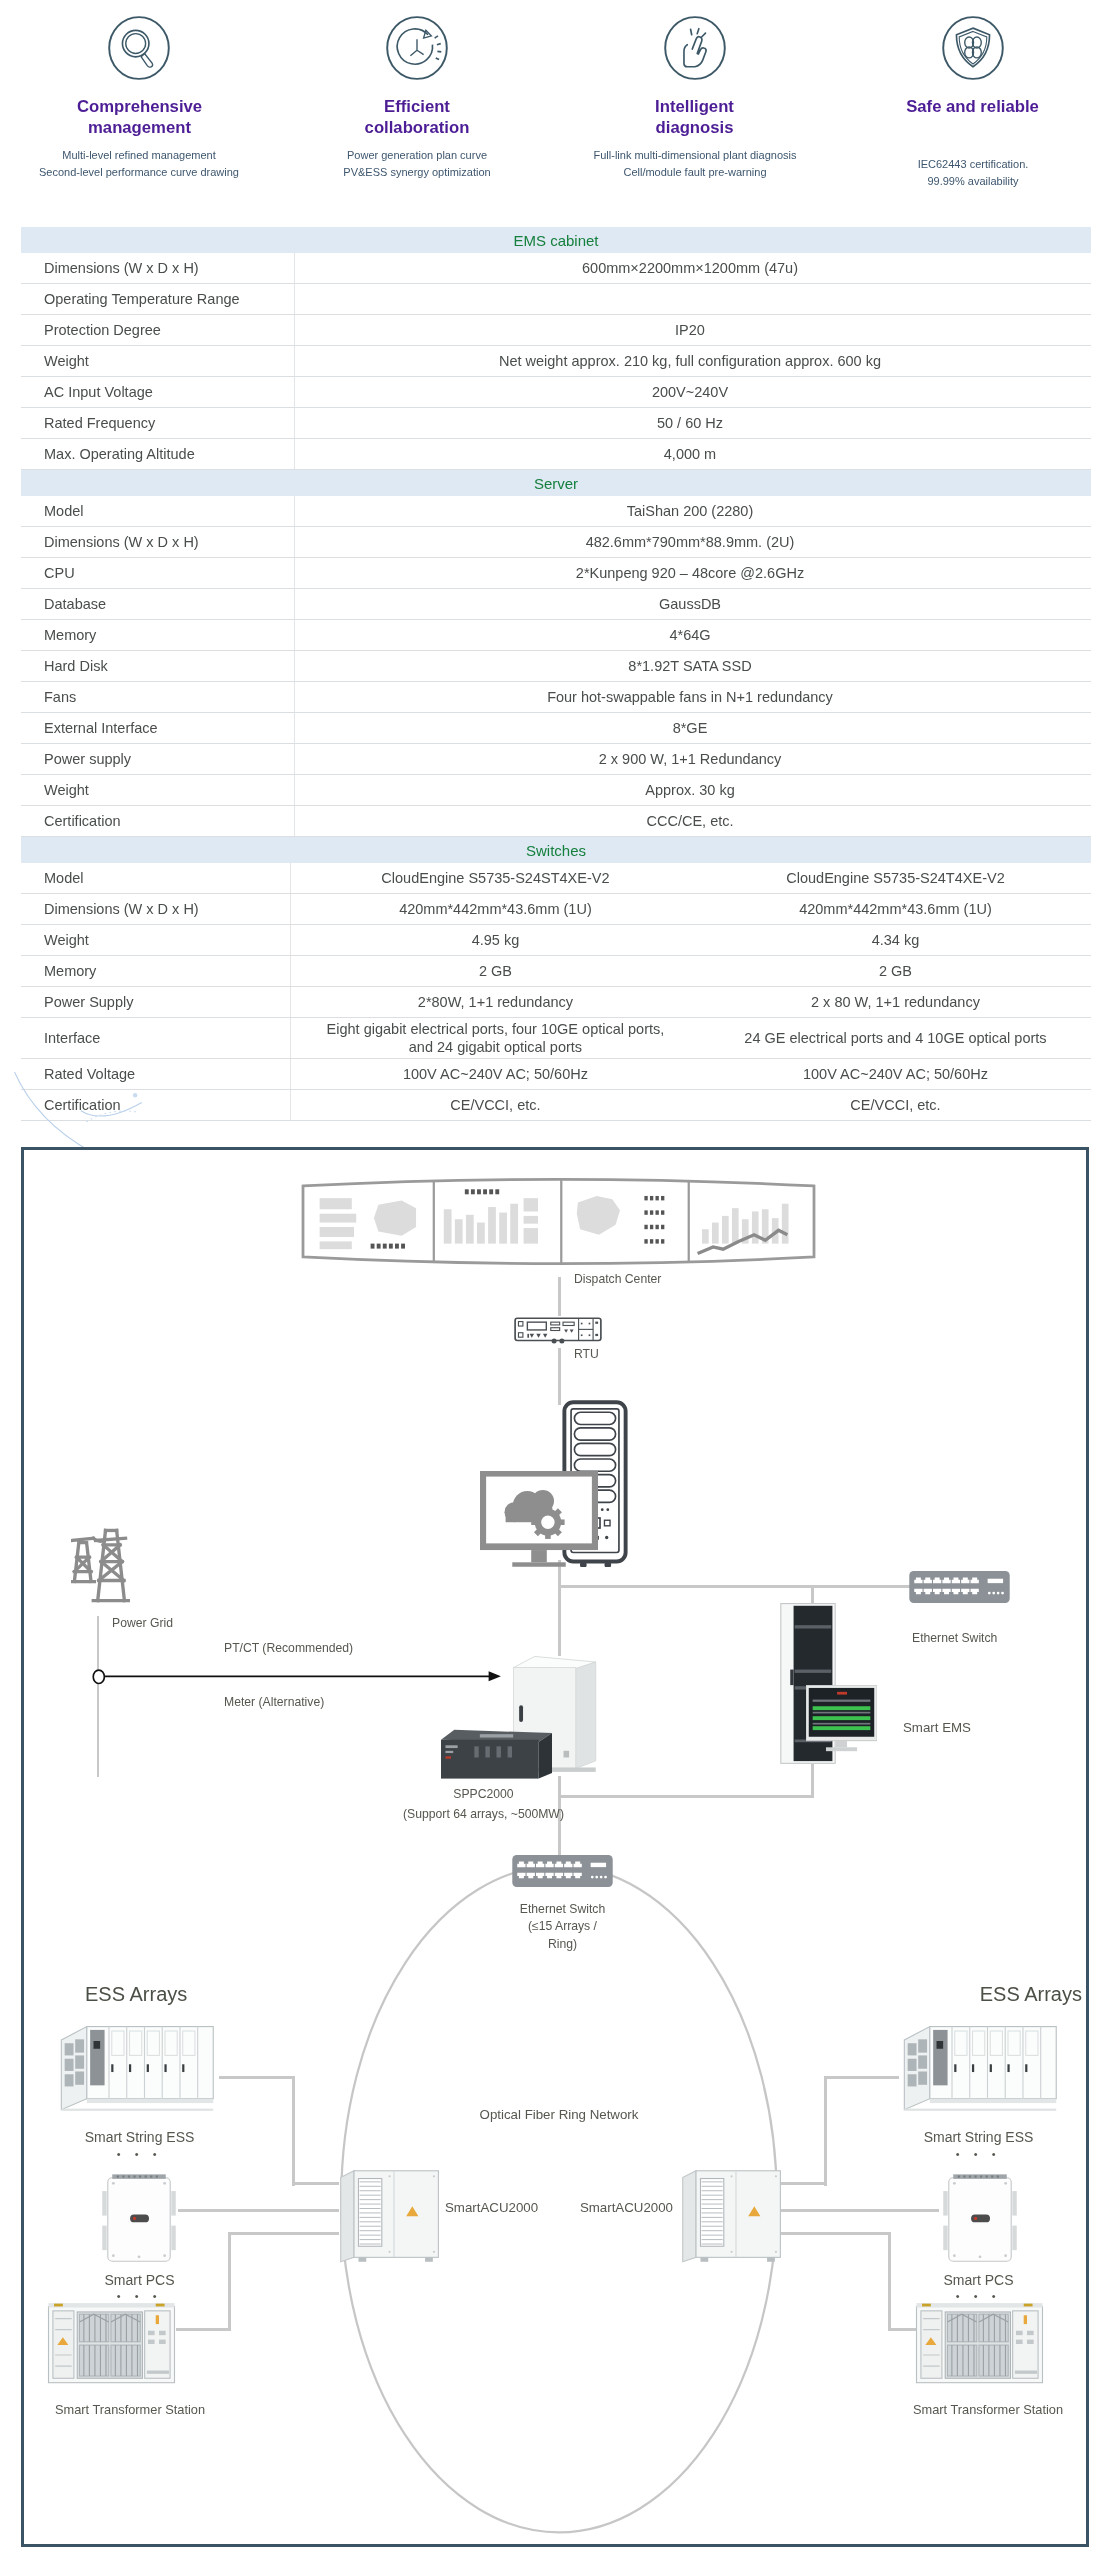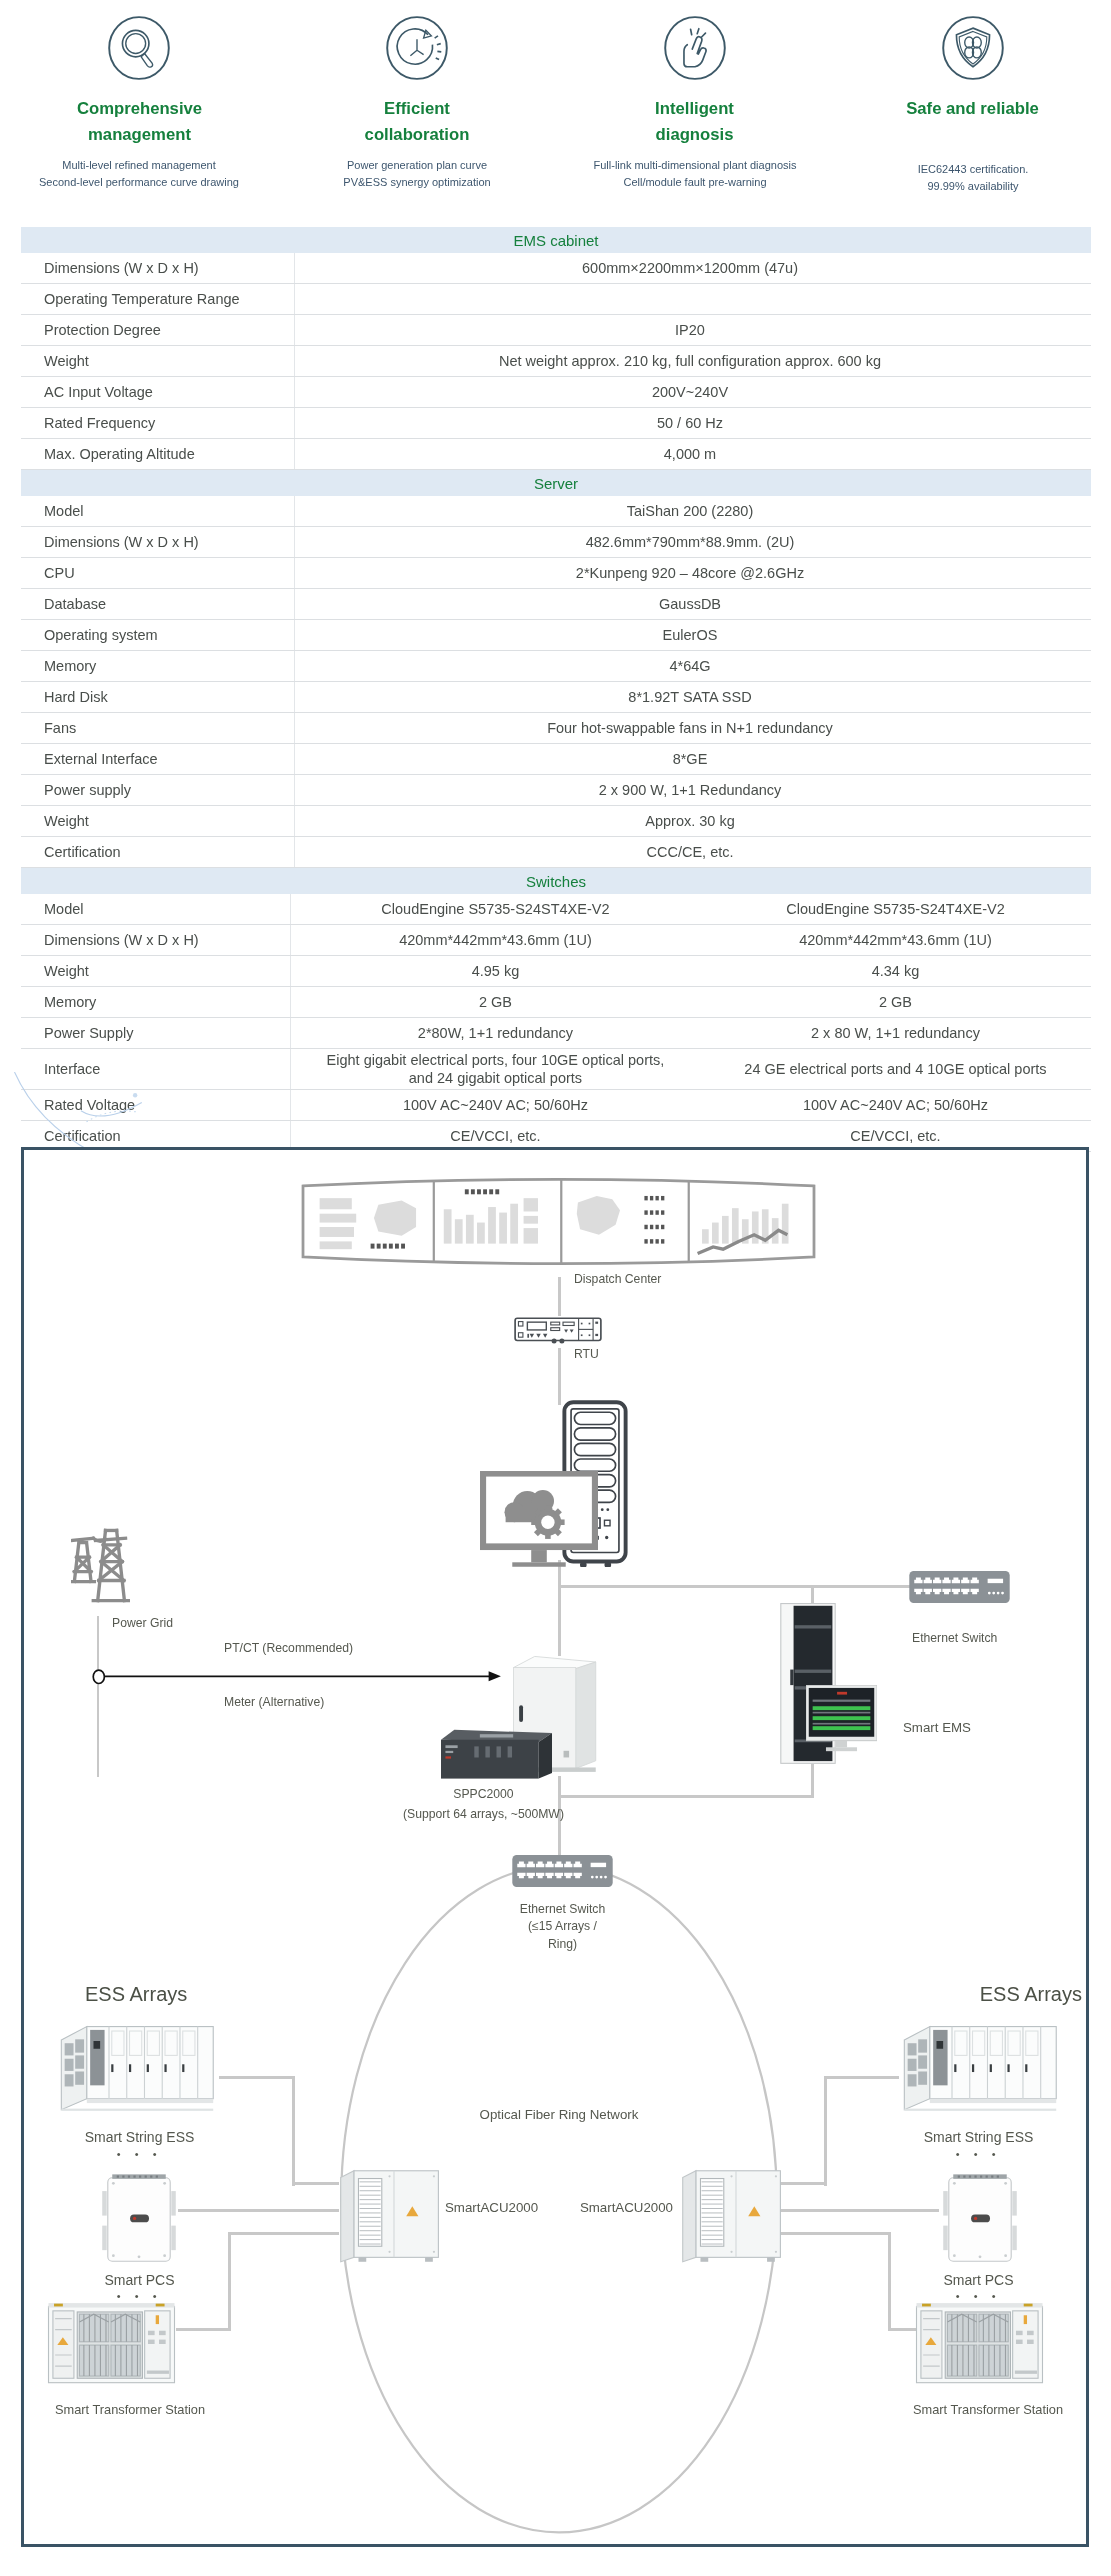--- a/index.html
+++ b/index.html
@@ -2,21 +2,21 @@
 <html style="font-size:9px"><head>
 <meta charset="utf-8">
 <style>
   html,body{margin:0;padding:0;background:#fff;}
   body{width:1112px;height:2576px;position:relative;font-family:"Liberation Sans",sans-serif;overflow:hidden;}
   .abs{position:absolute;}
   
   .features{position:absolute;top:15.6px;left:0;width:1112px;display:flex;}
   .feature{width:278px;text-align:center;}
   .fe-icon{width:64px;height:64px;margin:0 auto;}
-  .fe-title{margin-top:14.5px;font-size:16.7px;line-height:26px;font-weight:600;color:#15803d;}
+  .fe-title{margin-top:14.5px;font-size:16.7px;line-height:21px;font-weight:600;color:#4c1d95;}
   .fe-sub{margin-top:9px;font-size:11px;line-height:16.7px;color:#3d566e;}
   
   .tables{position:absolute;top:227px;left:21px;width:1070px;}
   .thead{height:26px;background:#dfe9f3;display:flex;align-items:center;justify-content:center;
          font-size:15px;font-weight:400;color:#15803d;}
   .trow{display:flex;min-height:30px;border-bottom:1.1px solid #dcdfe2;align-items:stretch;gap:9px;}
   .tcell{display:flex;align-items:center;font-size:14.5px;color:#494e4b;}
   .tcell.c0{width:274px;padding-left:23px;box-sizing:border-box;border-right:1.1px solid #e3e6e9;}
   .t2 .tcell.c1{width:772px;justify-content:center;text-align:center;}
   .t3 .tcell.c1{width:397px;justify-content:center;text-align:center;padding:2.2px 16.7px;box-sizing:border-box;line-height:18px;}
@@ -143,24 +143,20 @@
         <div class="tcell c0">Dimensions (W x D x H)</div>
         <div class="tcell c1">482.6mm*790mm*88.9mm. (2U)</div>
       </div>
       <div class="trow">
         <div class="tcell c0">CPU</div>
         <div class="tcell c1">2*Kunpeng 920 – 48core @2.6GHz</div>
       </div>
       <div class="trow">
         <div class="tcell c0">Database</div>
         <div class="tcell c1">GaussDB</div>
-      </div>
-      <div class="trow">
-        <div class="tcell c0">Operating system</div>
-        <div class="tcell c1">EulerOS</div>
       </div>
       <div class="trow">
         <div class="tcell c0">Memory</div>
         <div class="tcell c1">4*64G</div>
       </div>
       <div class="trow">
         <div class="tcell c0">Hard Disk</div>
         <div class="tcell c1">8*1.92T SATA SSD</div>
       </div>
       <div class="trow">

